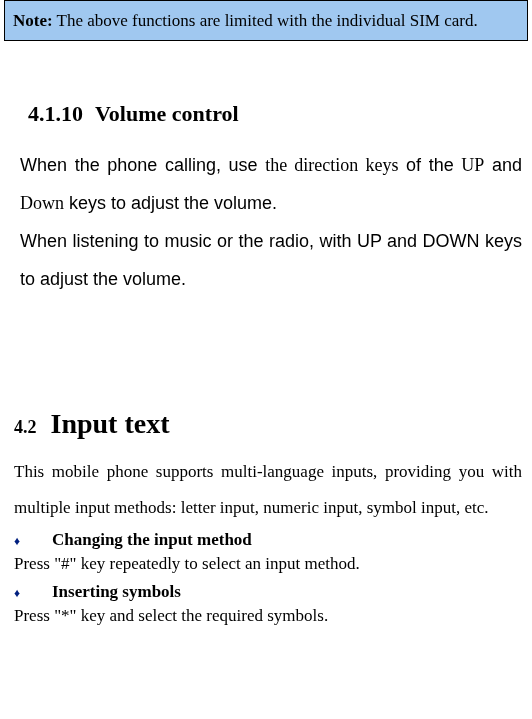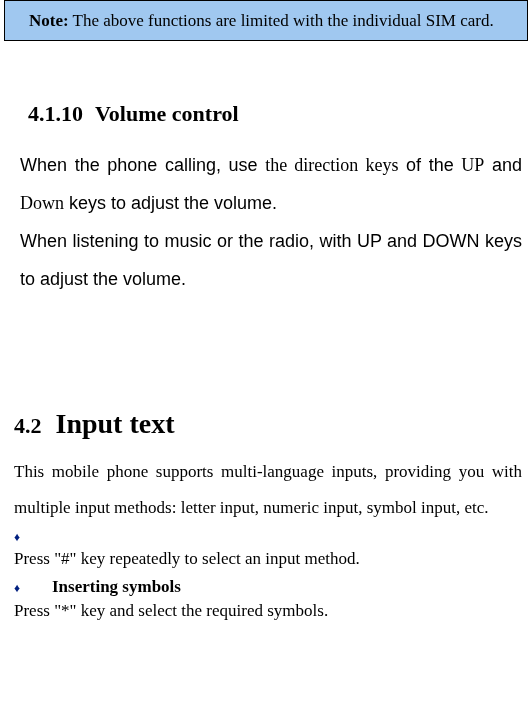--- a/index.html
+++ b/index.html
@@ -6,21 +6,21 @@
       margin: 0;
       padding: 0;
       width: 532px;
       font-family: "Times New Roman", serif;
       color: #000;
       background: #fff;
     }
     .note-box {
       background: #a0c8f0;
       border: 1.5px solid #000;
-      padding: 6px 24px;
+      padding: 6px 8px;
       margin: 0 4px;
       font-size: 17px;
       line-height: 1.6;
       text-align: justify;
     }
     .note-box .label {
       font-weight: bold;
     }
     .section-heading-4110 {
       font-family: Liberation Serif, serif;
@@ -41,21 +41,21 @@
     .body-4110 .serif {
       font-family: "Times New Roman", serif;
     }
     .section-heading-42 {
       font-family: "Times New Roman", serif;
       font-weight: bold;
       font-size: 24px;
       margin: 110px 0 14px 14px;
     }
     .section-heading-42 .num {
-      font-size: 22px;
+      font-size: 18px;
       margin-right: 14px;
     }
     .section-heading-42 .title {
       font-size: 28px;
     }
     .body-42 {
       font-family: Liberation Serif, serif;
       font-size: 17px;
       line-height: 2.1;
       margin: 0 10px 0 14px;
@@ -101,20 +101,21 @@
 <div class="body-4110">When listening to music or the radio, with UP and DOWN keys to adjust the volume.</div>
 
 <div class="section-heading-42">
   <span class="num">4.2</span><span class="title">Input text</span>
 </div>
 
 <div class="body-42">This mobile phone supports multi-language inputs, providing you with multiple input methods: letter input, numeric input, symbol input, etc.</div>
 
 <div class="bullet-line">
   <span class="bullet-marker">♦</span>
+  <span class="bullet-text">Changing the input method</span>
 </div>
 <div class="instr">Press "#" key repeatedly to select an input method.</div>
 
 <div class="bullet-line">
   <span class="bullet-marker">♦</span>
   <span class="bullet-text">Inserting symbols</span>
 </div>
 <div class="instr">Press "*" key and select the required symbols.</div>
 
 </body></html>

